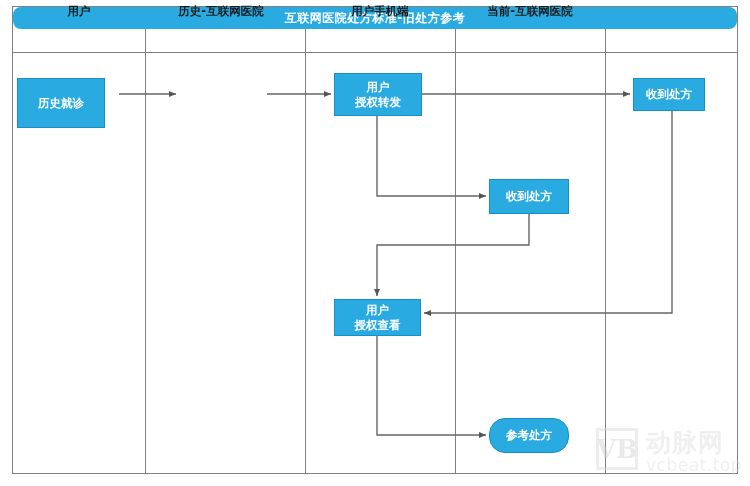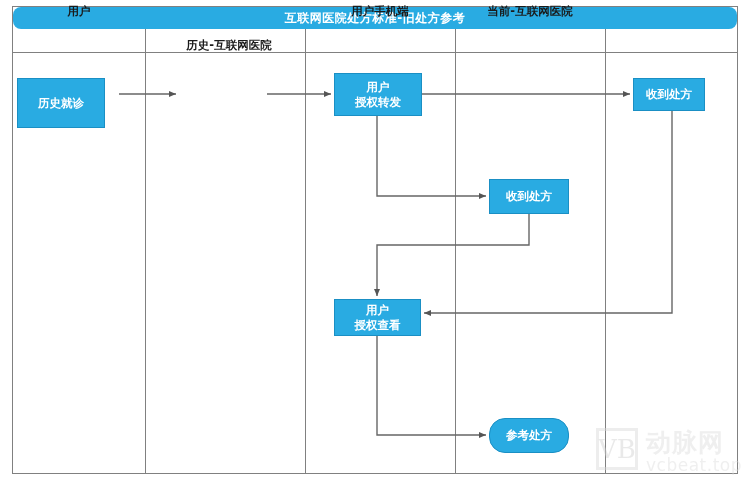--- a/index.html
+++ b/index.html
@@ -100,21 +100,21 @@
     opacity: 0.45;
   }
   .wm-logo {
     position: absolute;
     left: 0; top: 4px;
     width: 42px; height: 42px;
     border: 3px solid #d9d9d9;
     box-sizing: border-box;
     color: #d0d0d0;
     font-size: 26px;
-    font-weight: normal;
+    font-weight: bold;
     display: flex; align-items: center; justify-content: center;
     font-family: "DejaVu Serif", serif;
   }
   .wm-cn {
     position: absolute;
     left: 50px; top: 2px;
     font-size: 25px;
     font-weight: bold;
     color: #dcdcdc;
     letter-spacing: 1px;
@@ -133,21 +133,21 @@
 
 <div id="canvas">
 
   <div class="frame"></div>
 
   <div class="title-bar">互联网医院处方标准-旧处方参考</div>
 
   <div class="header-row"></div>
 
   <div class="col-head" style="left:13px;width:132px;">用户</div>
-  <div class="col-head" style="left:149px;width:160px;margin-top:34px;">历史-互联网医院</div>
+  <div class="col-head" style="left:141px;width:160px;">历史-互联网医院</div>
   <div class="col-head" style="left:305px;width:150px;">用户手机端</div>
   <div class="col-head" style="left:455px;width:150px;">当前-互联网医院</div>
 
   <div class="lane-divider" style="left:145px;"></div>
   <div class="lane-divider" style="left:305px;"></div>
   <div class="lane-divider" style="left:455px;"></div>
   <div class="lane-divider" style="left:605px;"></div>
 
   <svg id="links">
     <defs>

